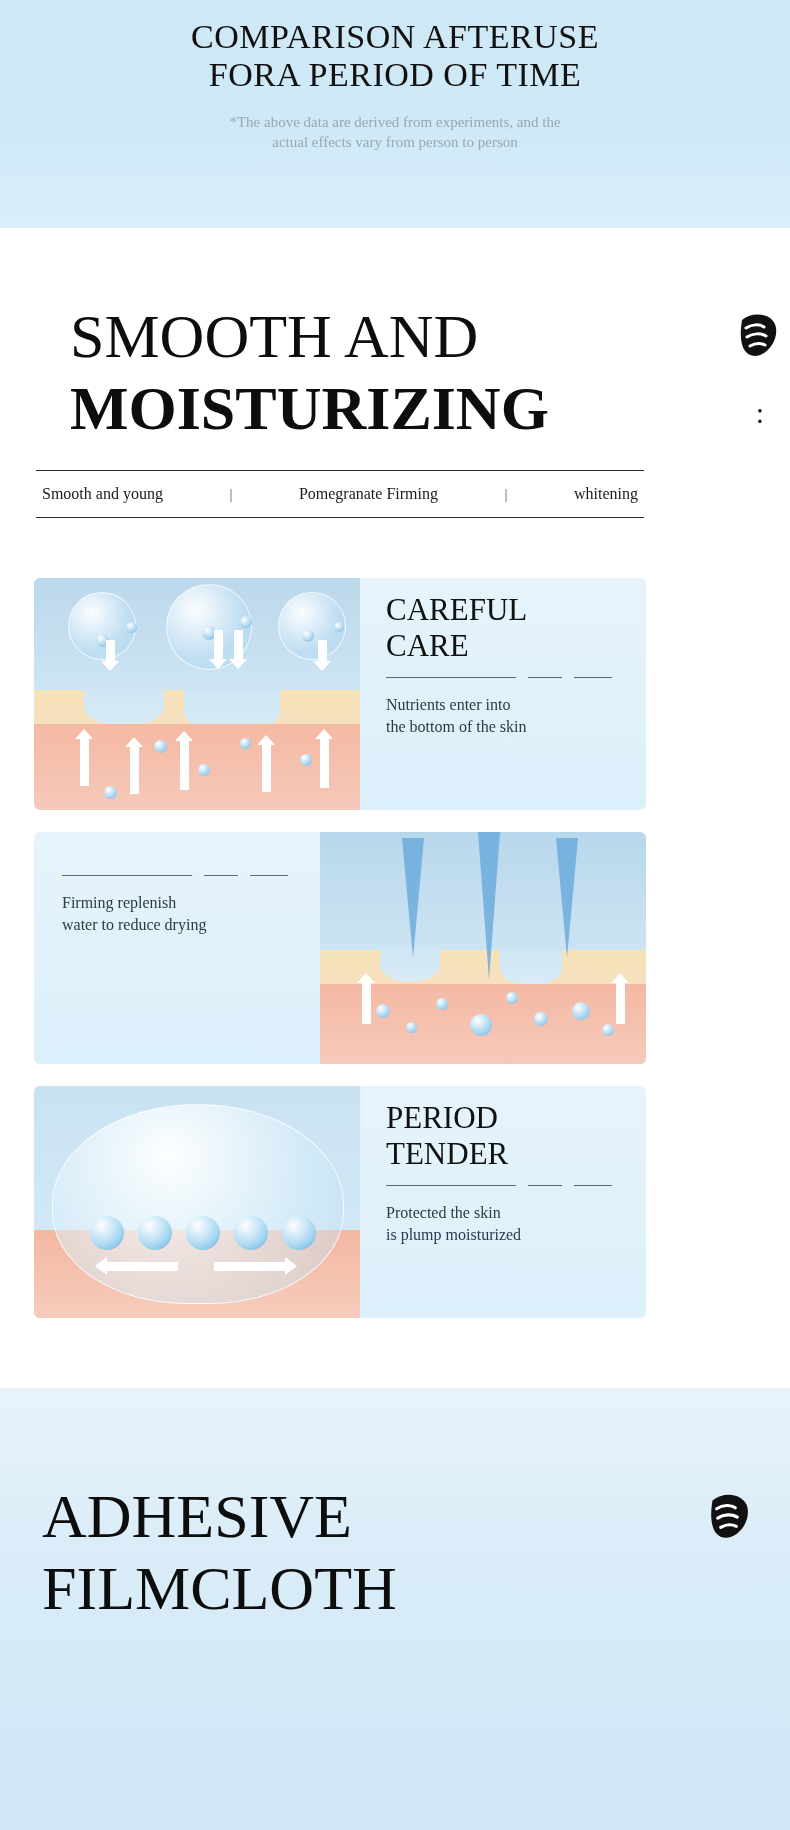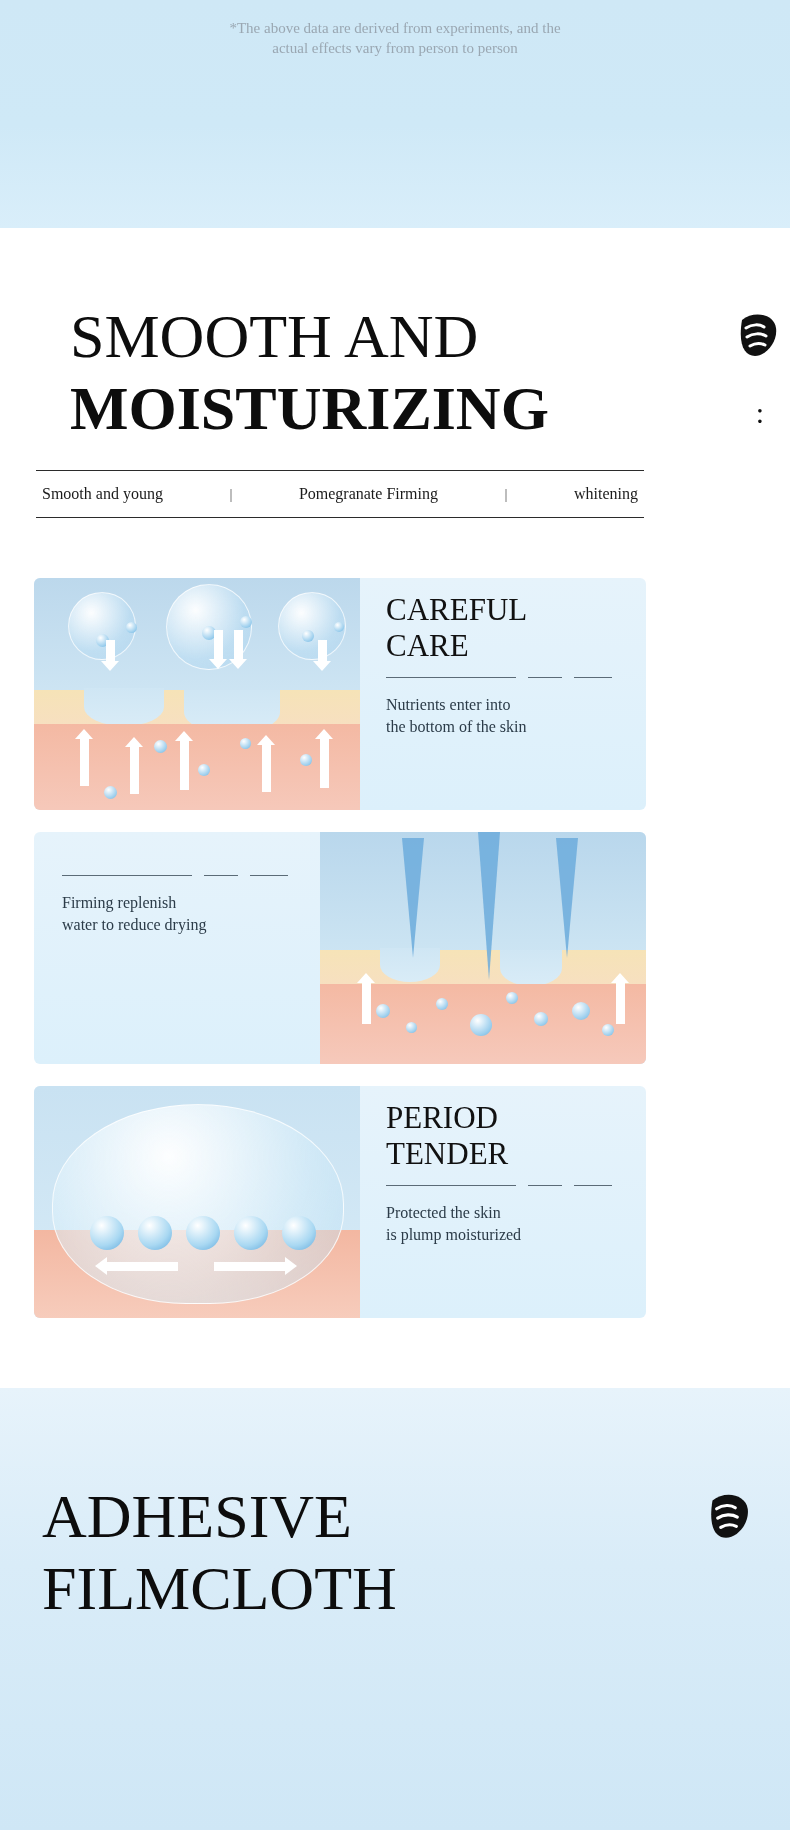--- a/index.html
+++ b/index.html
@@ -245,20 +245,24 @@
   }
   .bottom-head .btitle .l2 { display:block; }
   .bottom-mask {
     position:absolute; right: 8px; top: 6px; width:58px; height:58px;
   }
 </style>
 </head>
 <body>
 
 <div class="top-banner">
+  <div class="top-title">
+    <span>COMPARISON AFTERUSE</span>
+    <span class="line2">FORA PERIOD OF TIME</span>
+  </div>
   <div class="top-note">
     <span>*The above data are derived from experiments, and the</span>
     <span class="l2">actual effects vary from person to person</span>
   </div>
 </div>
 
 <div class="mid">
 
   <div class="heading-wrap">
     <div class="heading">

